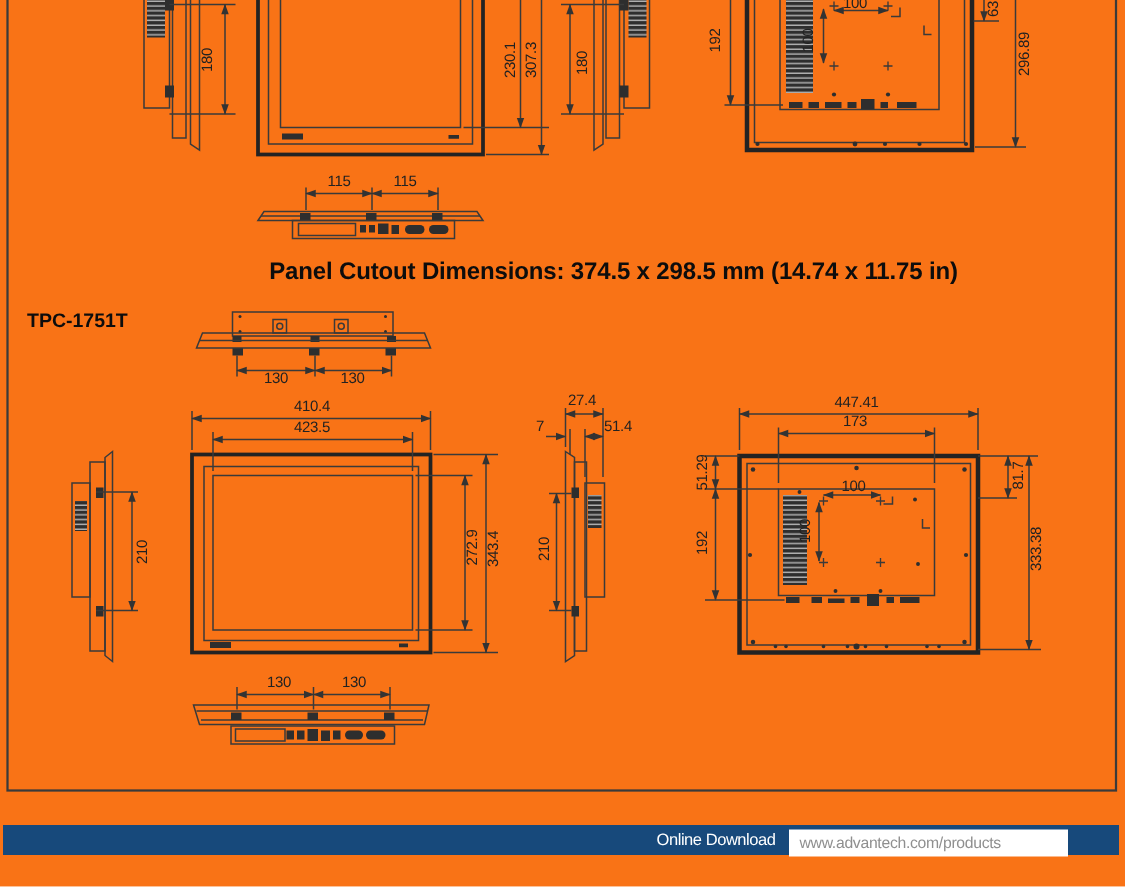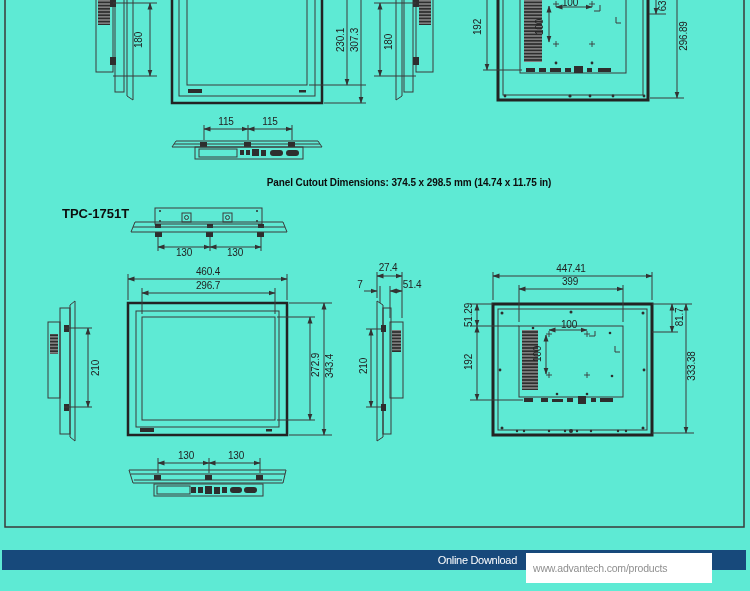--- a/index.html
+++ b/index.html
@@ -1,28 +1,28 @@
 <!DOCTYPE html>
 <html><head>
 <meta charset="utf-8">
 <style>
   html,body{margin:0;padding:0;background:#fff;}
-  .stage{position:relative;width:750px;height:591px;background:#5eead4;overflow:hidden;
+  .stage{position:relative;width:750px;height:591px;background:#f97316;overflow:hidden;
          font-family:"Liberation Sans", sans-serif;}
   .art{position:absolute;left:0;top:0;}
   .dim{position:absolute;transform:translate(-50%,-50%);font-size:10px;color:#222;
        white-space:nowrap;letter-spacing:-0.2px;line-height:1;}
   .dim.v{transform:translate(-50%,-50%) rotate(-90deg);}
-  .note{position:absolute;transform:translate(-50%,-50%);font-weight:bold;font-size:10px;
+  .note{position:absolute;transform:translate(-50%,-50%);font-weight:bold;font-size:16px;
         color:#0d0d0d;white-space:nowrap;letter-spacing:-0.1px;}
-  .model{position:absolute;left:18px;top:206px;font-weight:bold;font-size:13px;color:#0d0d0d;margin-left:44px;}
+  .model{position:absolute;left:18px;top:206px;font-weight:bold;font-size:13px;color:#0d0d0d;}
   .footer{position:absolute;left:2px;top:550px;width:744px;height:20px;background:#17497b;}
   .dl-label{position:absolute;right:229px;top:4px;color:#ffffff;font-weight:normal;
             font-size:11px;letter-spacing:-0.3px;line-height:1.1;}
-  .url-box{position:absolute;left:524px;top:3px;width:186px;height:30px;background:#ffffff;
+  .url-box{position:absolute;left:524px;top:3px;width:186px;height:18px;background:#ffffff;
            display:flex;align-items:center;padding-left:7px;box-sizing:border-box;}
   .url-box span{font-size:10.5px;color:#8f8f8f;letter-spacing:-0.2px;}
 </style>
 </head>
 <body>
 
 <div class="stage">
 
 <svg class="art" width="750" height="591" viewBox="0 0 750 591">
 <defs>
@@ -325,31 +325,31 @@
 <span class="dim v" style="left:684px;top:36px">296.89</span>
 <span class="dim" style="left:226px;top:122px">115</span>
 <span class="dim" style="left:270px;top:122px">115</span>
 
 <div class="note" style="left:409px;top:182px">Panel Cutout Dimensions: 374.5 x 298.5 mm (14.74 x 11.75 in)</div>
 
 <div class="model">TPC-1751T</div>
 
 <span class="dim" style="left:184px;top:253px">130</span>
 <span class="dim" style="left:235px;top:253px">130</span>
-<span class="dim" style="left:208px;top:272px">460.4</span>
-<span class="dim" style="left:208px;top:286px">296.7</span>
+<span class="dim" style="left:208px;top:272px">410.4</span>
+<span class="dim" style="left:208px;top:286px">423.5</span>
 <span class="dim v" style="left:316px;top:365px">272.9</span>
 <span class="dim v" style="left:330px;top:366px">343.4</span>
 <span class="dim v" style="left:96px;top:368px">210</span>
 <span class="dim" style="left:388px;top:268px">27.4</span>
 <span class="dim" style="left:360px;top:285px">7</span>
 <span class="dim" style="left:412px;top:285px">51.4</span>
 <span class="dim v" style="left:364px;top:366px">210</span>
 <span class="dim" style="left:571px;top:269px">447.41</span>
-<span class="dim" style="left:570px;top:282px">399</span>
+<span class="dim" style="left:570px;top:282px">173</span>
 <span class="dim v" style="left:469px;top:315px">51.29</span>
 <span class="dim v" style="left:469px;top:362px">192</span>
 <span class="dim" style="left:569px;top:325px">100</span>
 <span class="dim v" style="left:538px;top:354px">100</span>
 <span class="dim v" style="left:680px;top:317px">81.7</span>
 <span class="dim v" style="left:692px;top:366px">333.38</span>
 <span class="dim" style="left:186px;top:456px">130</span>
 <span class="dim" style="left:236px;top:456px">130</span>
 
 

